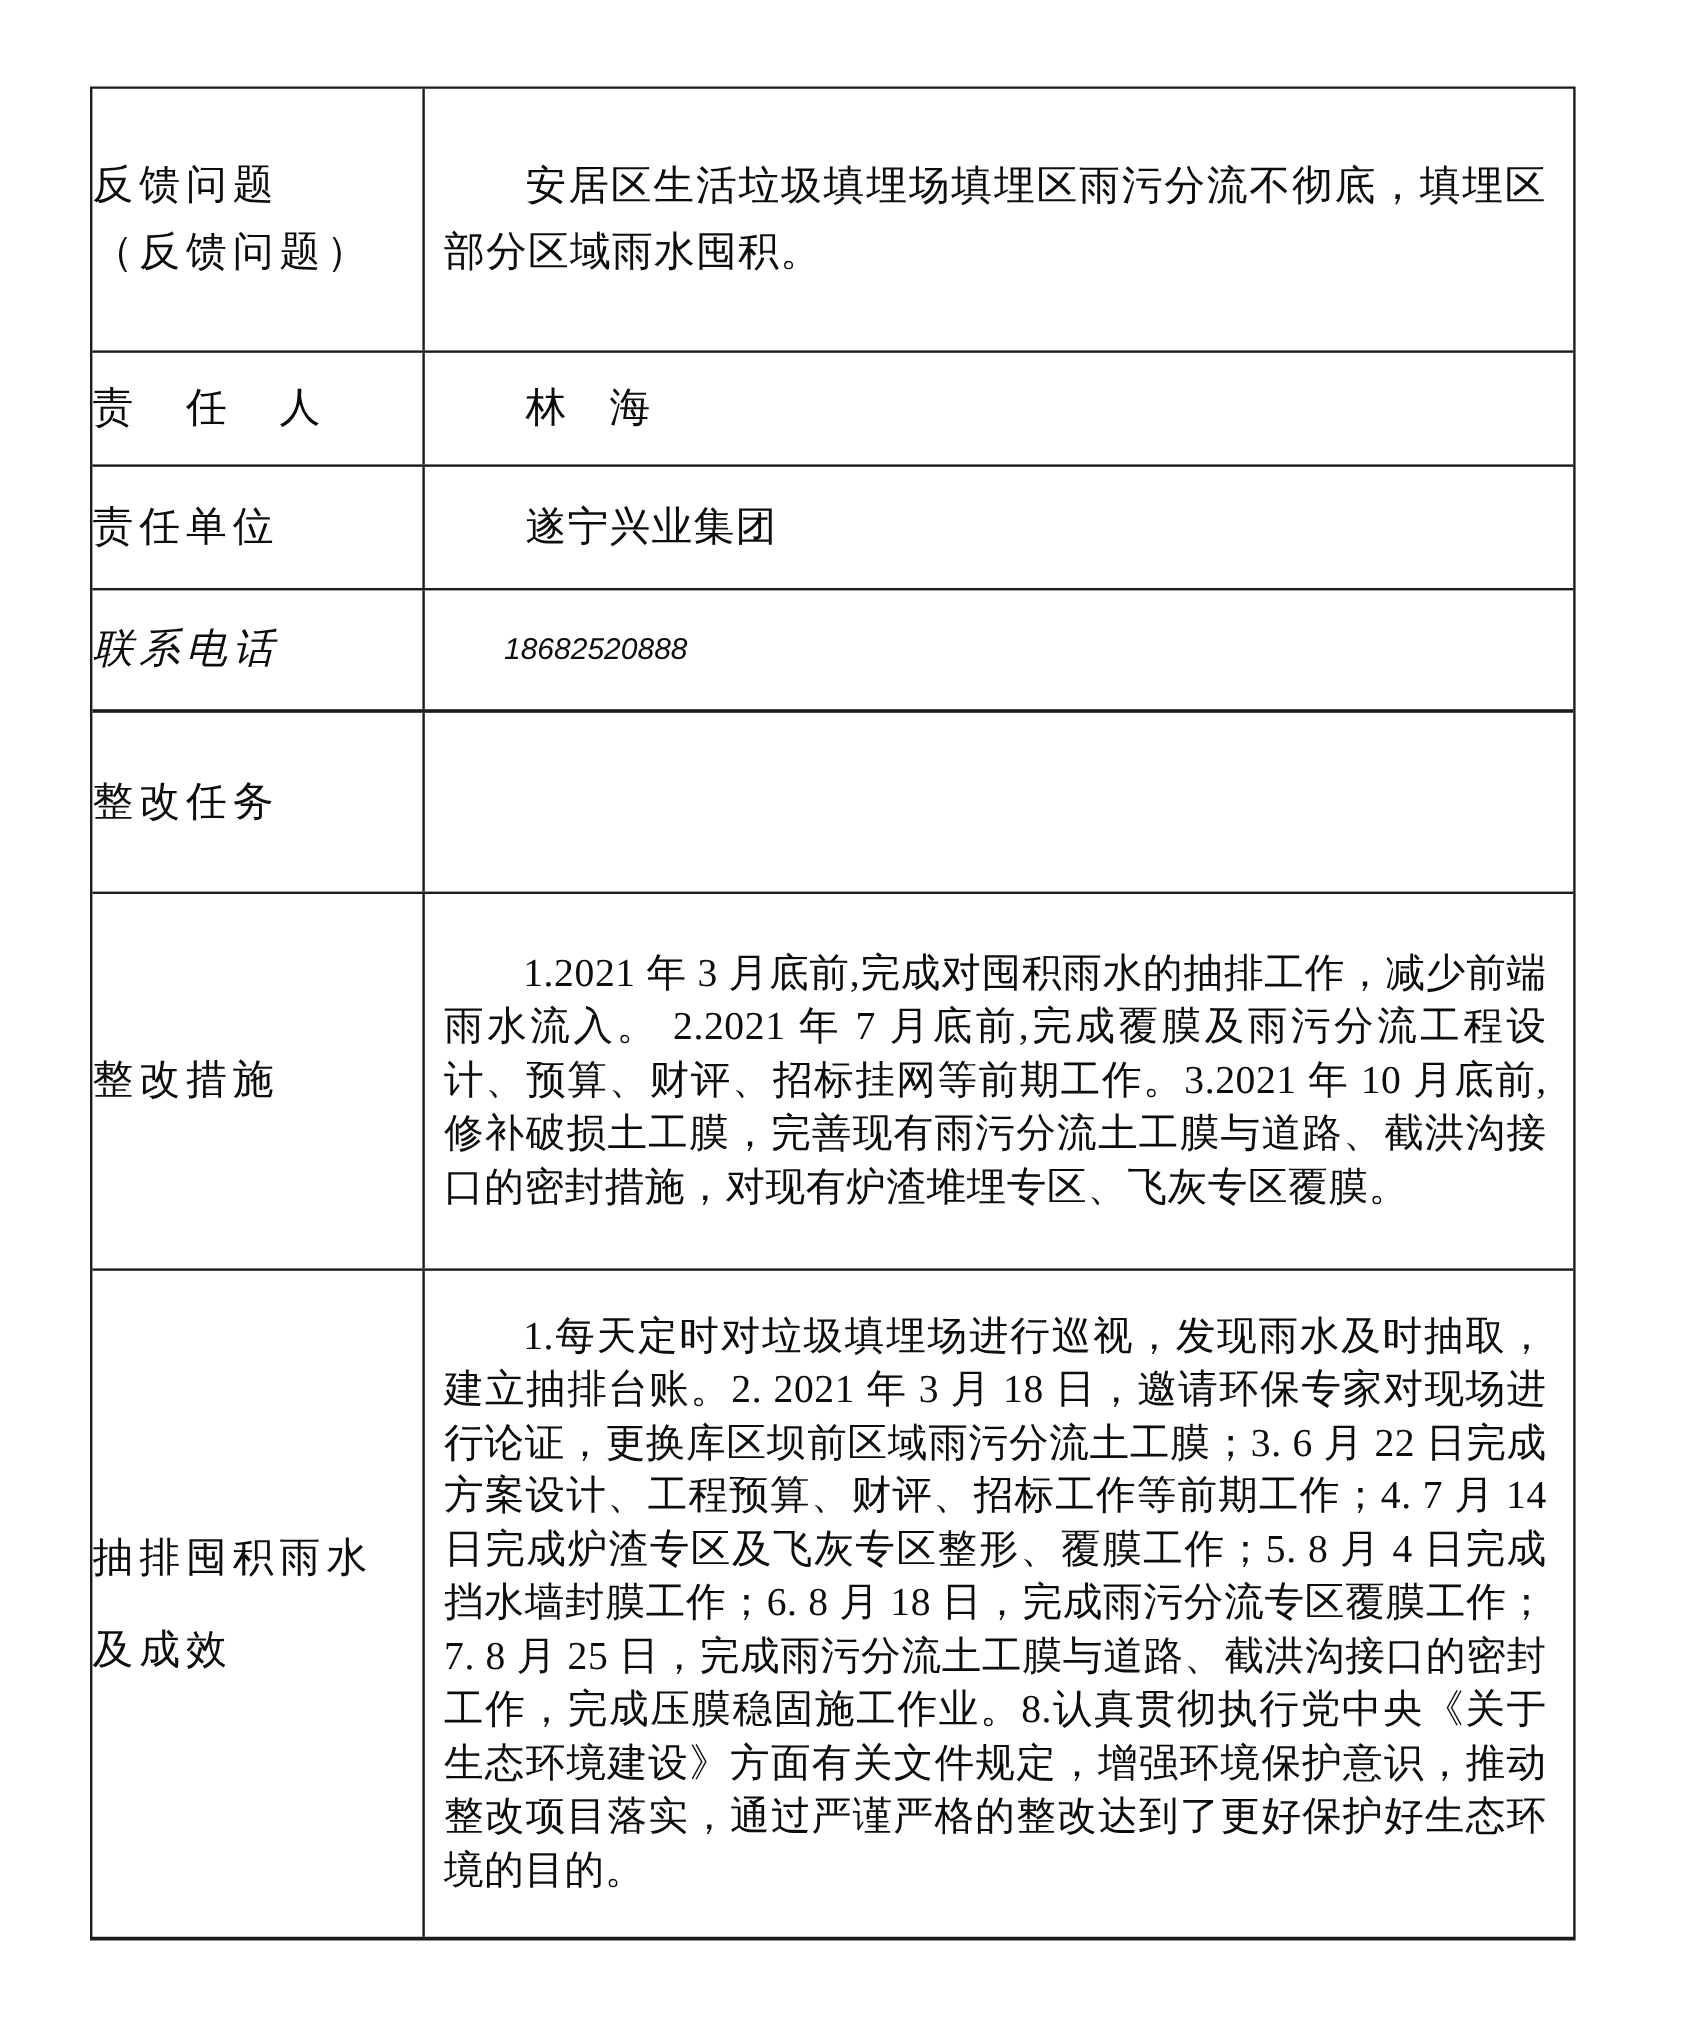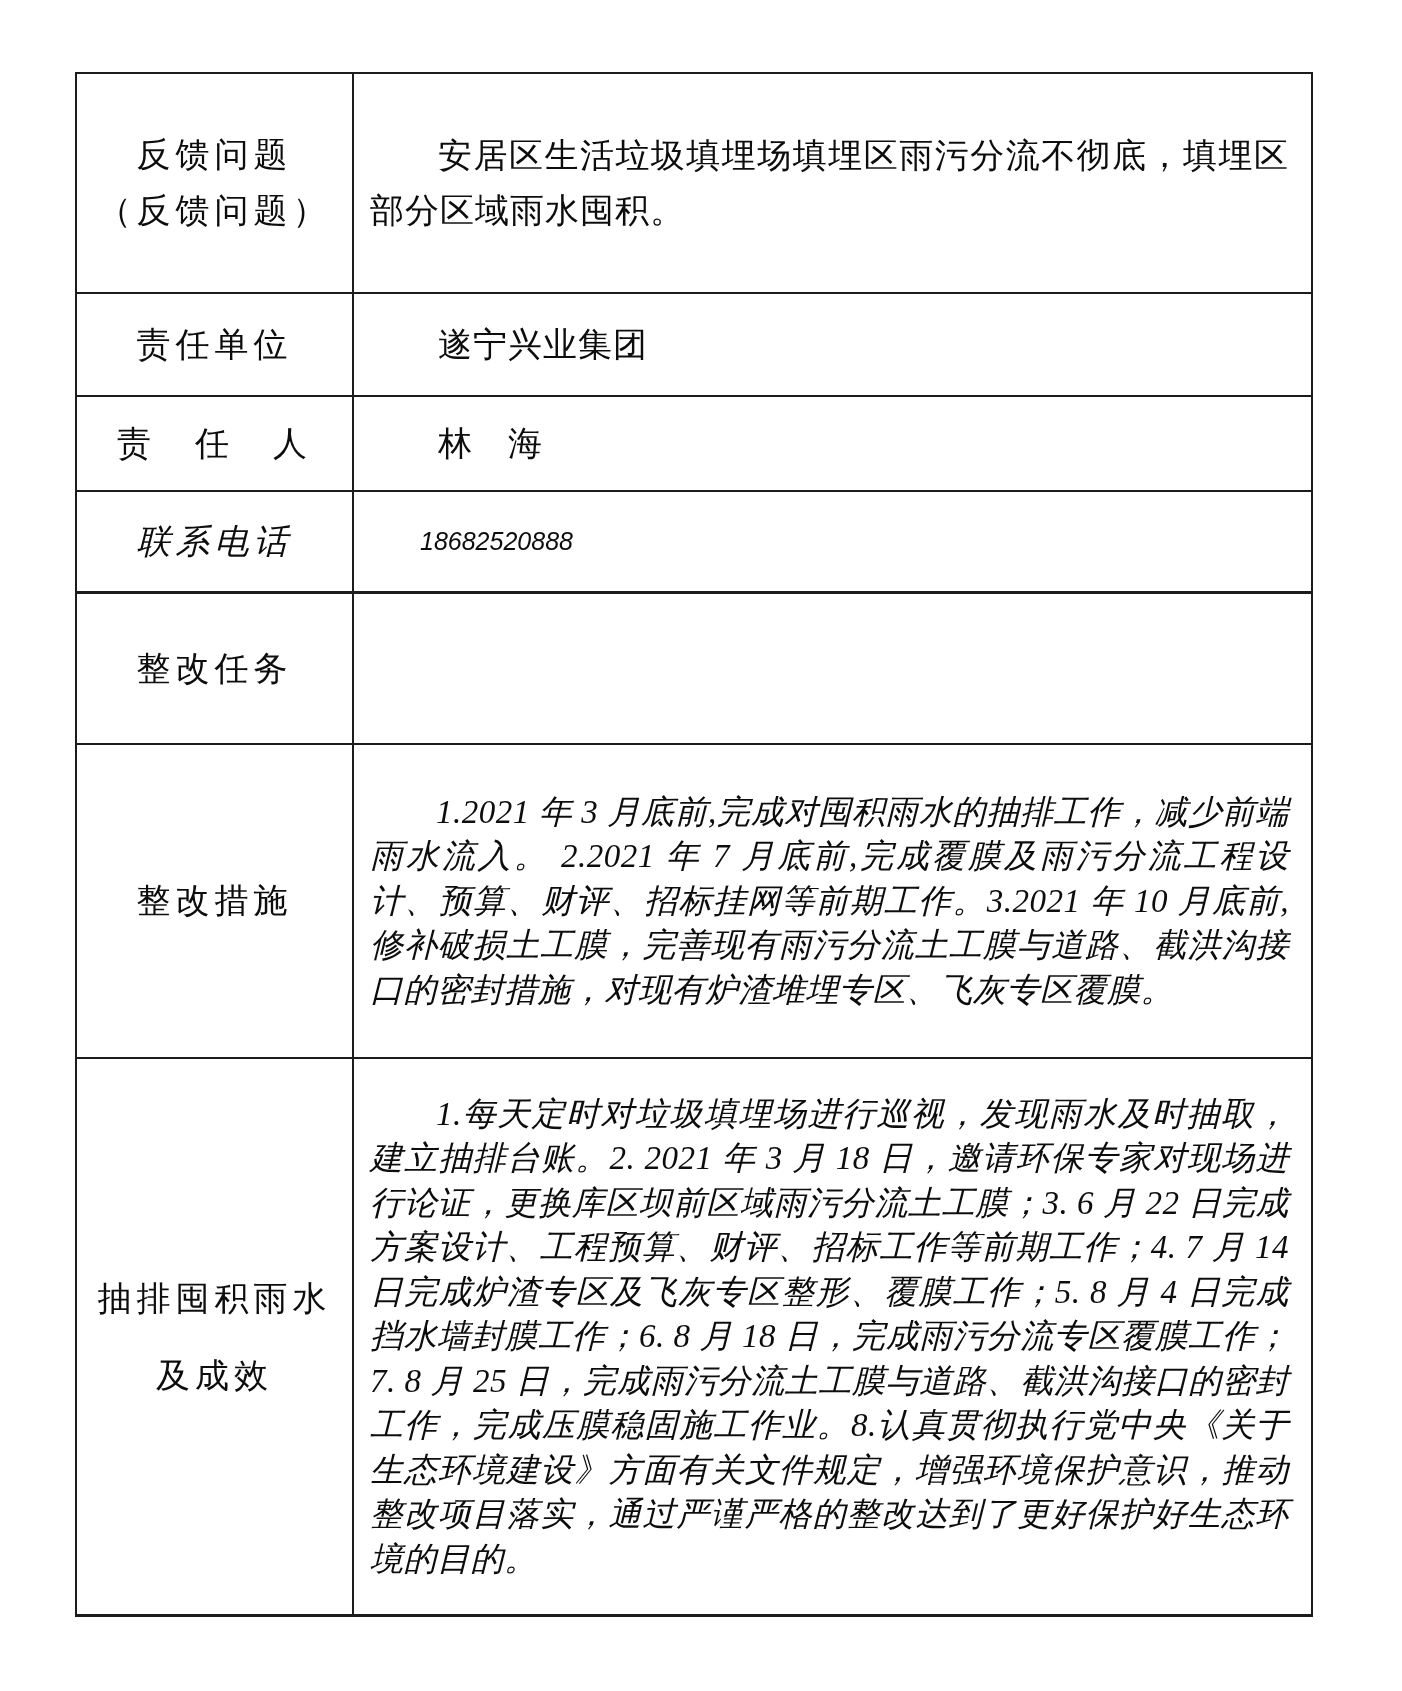--- a/index.html
+++ b/index.html
@@ -39,21 +39,21 @@
   .r2 { height: 101px; }
   .r3 { height: 93px; }
   .r4 { height: 99px; }
   .r5 { height: 149px; }
   .r6 { height: 312px; }
   .label-cell {
     width: 275px;
     border-right: 2px solid #1c1c1c;
     display: flex;
     flex-direction: column;
-    align-items: center;
+    align-items: flex-start;
     justify-content: center;
     text-align: center;
     font-size: 34px;
     letter-spacing: 5px;
     line-height: 56px;
     flex-shrink: 0;
   }
   .label-cell .label-line { white-space: nowrap; }
   .label-cell.wide-gap { line-height: 77px; }
   .content-cell {
@@ -72,21 +72,20 @@
     line-height: 55px;
     text-align: justify;
     text-justify: inter-ideograph;
     text-indent: 2em;
     letter-spacing: 1px;
   }
   .content-cell.dense p {
     font-size: 33px;
     line-height: 44.5px;
     letter-spacing: 0.5px;
-    font-style: italic;
   }
   .content-cell.single p {
     text-align: left;
     white-space: nowrap;
   }
   .content-cell.numeric p {
     font-family: "Liberation Sans", "DejaVu Sans", sans-serif;
     font-size: 25px;
     letter-spacing: 0;
   }
@@ -99,35 +98,35 @@
   <div class="row r1">
     <div class="label-cell">
       <div class="label-line">反馈问题</div>
       <div class="label-line">（反馈问题）</div>
     </div>
     <div class="content-cell">
       <p>安居区生活垃圾填埋场填埋区雨污分流不彻底，填埋区部分区域雨水囤积。</p>
     </div>
   </div>
 
+  <div class="row r3">
+    <div class="label-cell">
+      <div class="label-line">责　任　人</div>
+    </div>
+    <div class="content-cell single">
+      <p>林　海</p>
+    </div>
+  </div>
+
   <div class="row r2">
     <div class="label-cell">
       <div class="label-line">责任单位</div>
     </div>
     <div class="content-cell single">
       <p>遂宁兴业集团</p>
-    </div>
-  </div>
-
-  <div class="row r3">
-    <div class="label-cell">
-      <div class="label-line">责　任　人</div>
-    </div>
-    <div class="content-cell single">
-      <p>林　海</p>
     </div>
   </div>
 
   <div class="row r4 thick">
     <div class="label-cell">
       <div class="label-line">联系电话</div>
     </div>
     <div class="content-cell single numeric">
       <p>18682520888</p>
     </div>

